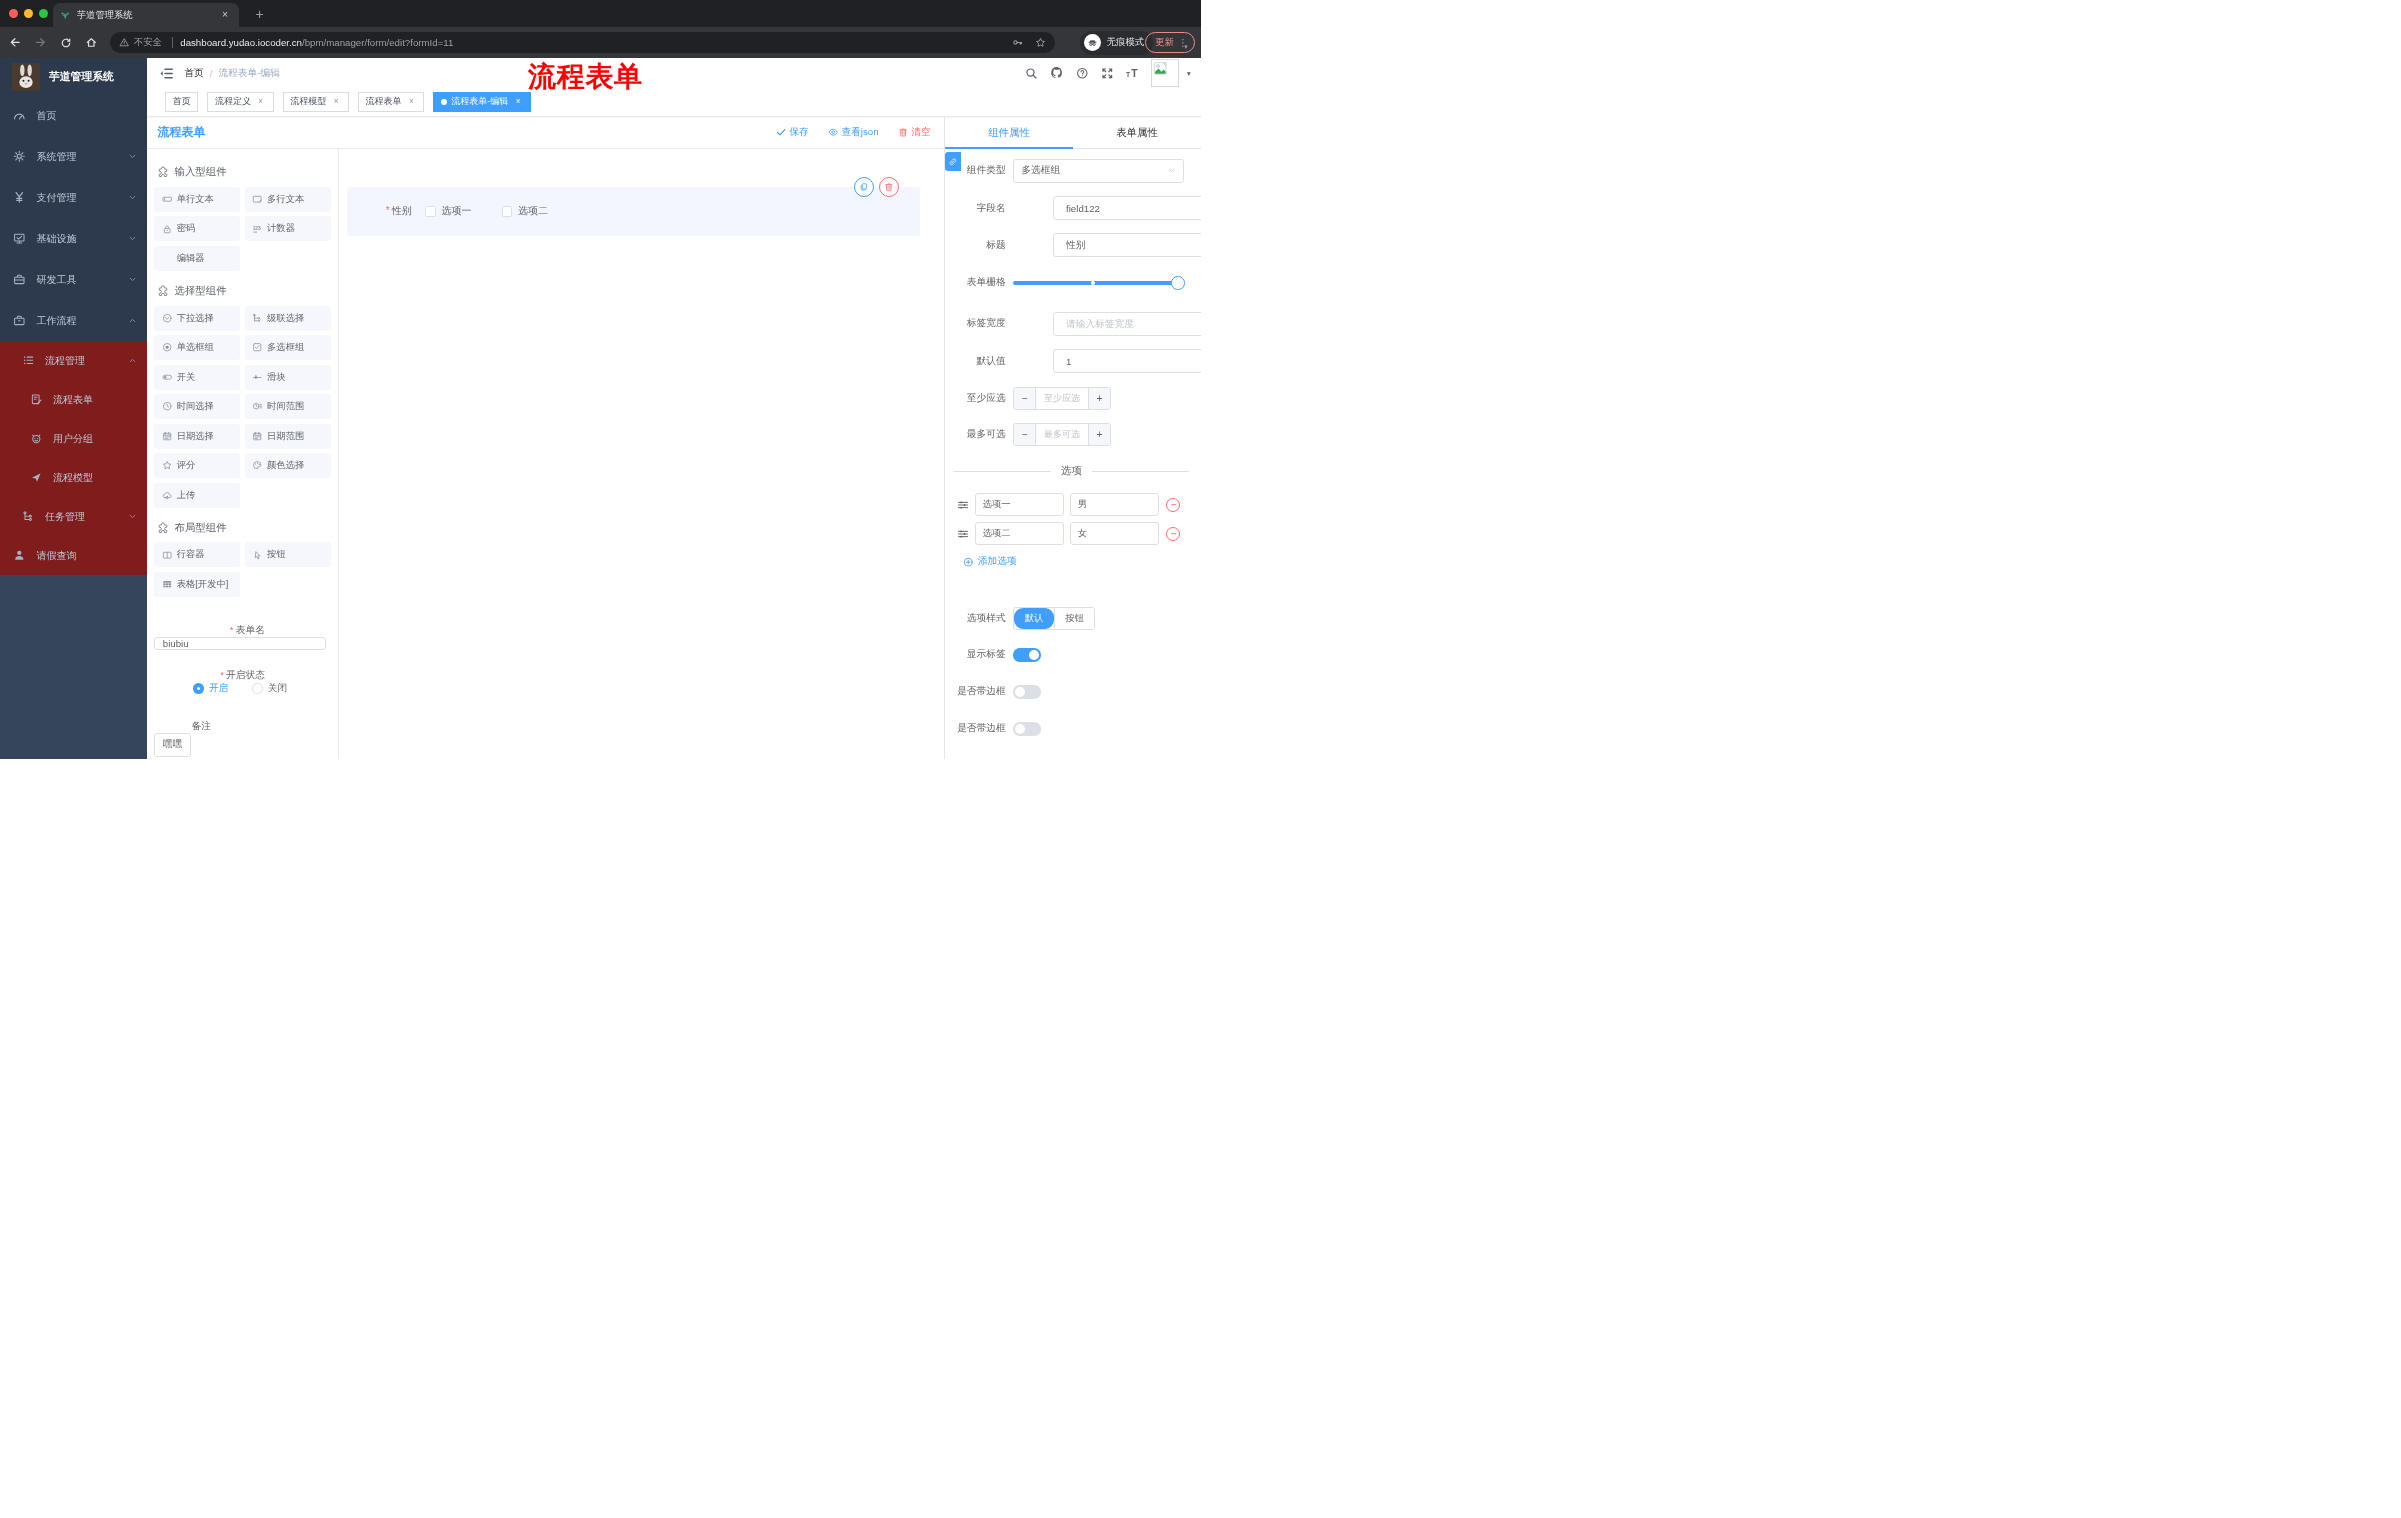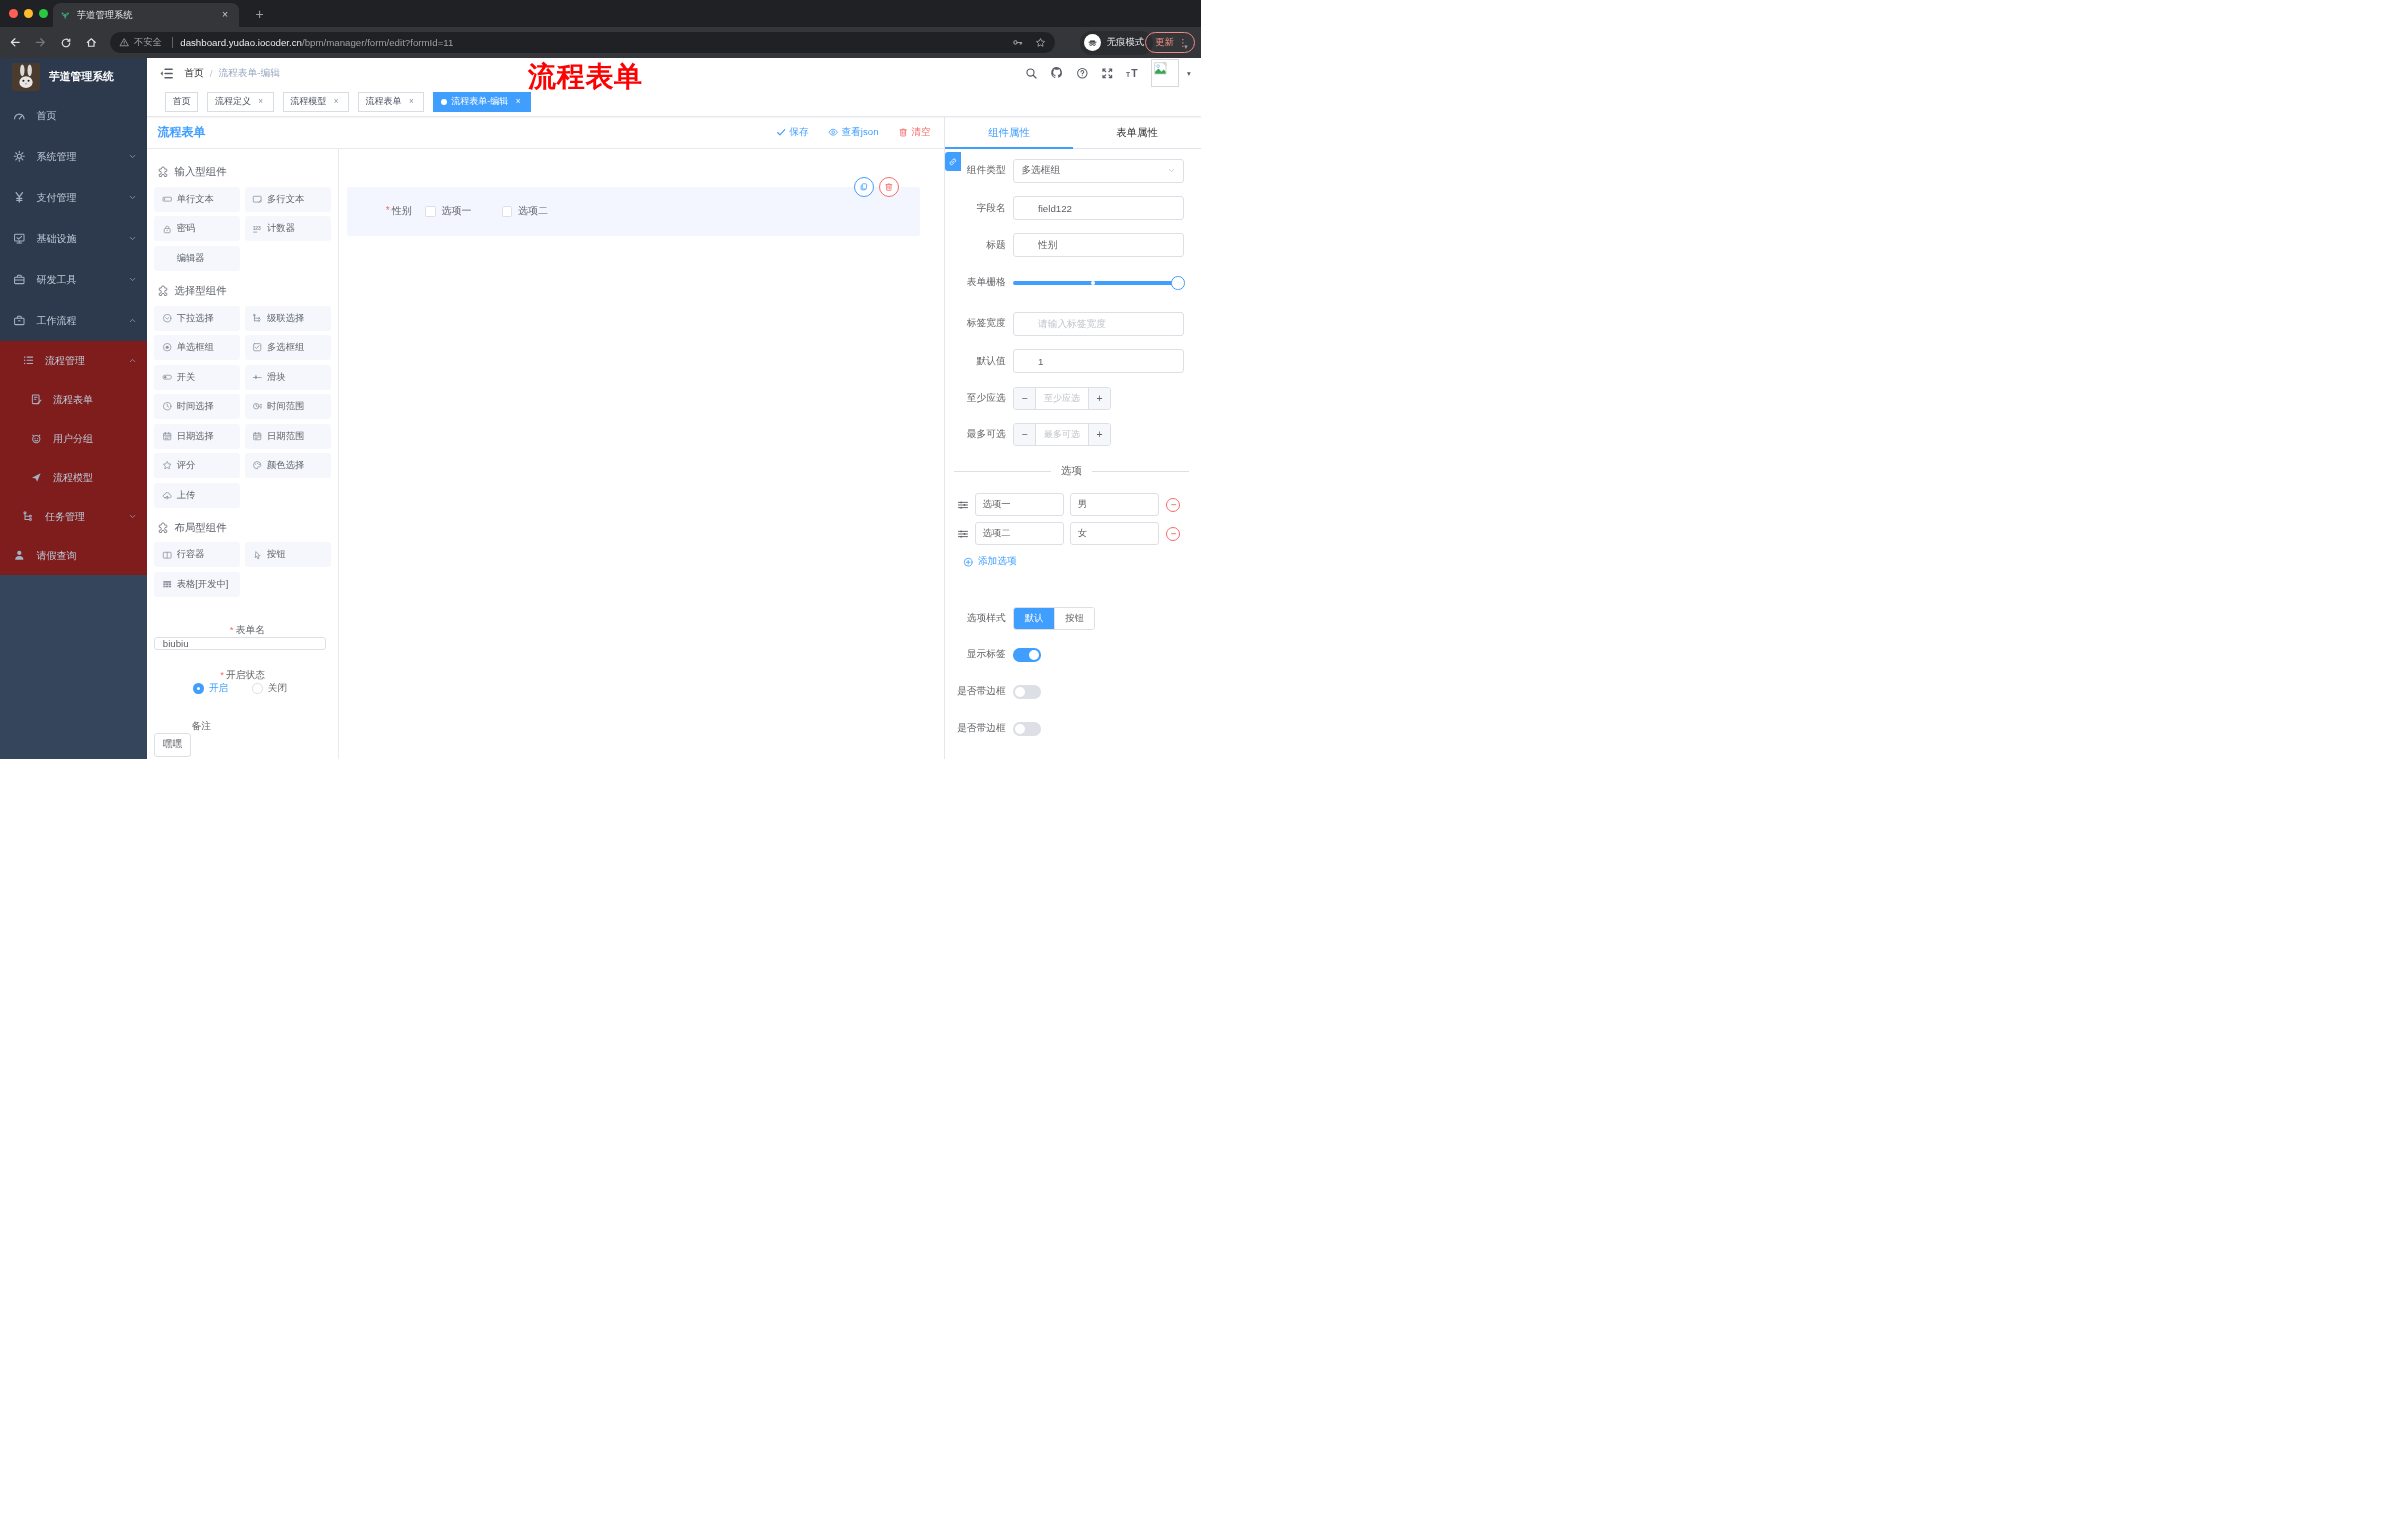--- a/index.html
+++ b/index.html
@@ -155,22 +155,22 @@
     color:#303133; cursor:pointer; position:relative; }
   .ptab.active { color:#409eff; }
   .ptab.active::after { content:""; position:absolute; left:0; right:0; bottom:-0.7px; height:1.5px; background:#409eff; }
   .pbody { padding:9.7px 12px 0 0; }
   .prow { display:flex; align-items:center; margin-bottom:13.4px; }
   .plabel { width:68px; flex:none; text-align:right; padding-right:7.4px; font-size:9.7px; color:#606266; white-space:nowrap; }
   .pctl { width:171px; flex:none; }
   .pselect { height:24px; border:0.7px solid #dcdfe6; border-radius:3px; display:flex; align-items:center;
     padding:0 7.4px; font-size:9.7px; color:#606266; background:#fff; cursor:pointer; }
   .pselect .chev { margin-left:auto; width:9px; height:9px; color:#c0c4cc; }
-  .pinput { width:100%; height:24px; border:0.7px solid #dcdfe6; border-radius:3px; padding:0 24px;
-    font-size:9.7px; color:#606266; outline:none; background:#fff; }
+  .pinput { width:100%; height:24px; border:0.7px solid #dcdfe6; border-radius:3px; padding:0 12px;
+    font-size:9.7px; color:#606266; outline:none; background:#fff;margin-left:40px; }
   .pinput::placeholder, .minput::placeholder { color:#c0c4cc; }
   .slider-track { position:relative; height:4.5px; background:#409eff; border-radius:2.2px; margin-right:6px; }
   .slider-dot { position:absolute; left:47%; top:0; width:4.5px; height:4.5px; background:#fff; border-radius:50%; }
   .slider-handle { position:absolute; right:-6.7px; top:-4.5px; width:13.4px; height:13.4px; background:#fff;
     border:1.9px solid #409eff; border-radius:50%; cursor:pointer; }
   .stepper { width:98px; height:23px; border:0.7px solid #dcdfe6; border-radius:3px; display:flex; overflow:hidden; }
   .st-btn { width:22px; background:#f5f7fa; color:#5f6368; font-size:10.4px; display:flex; align-items:center;
     justify-content:center; cursor:pointer; flex:none; }
   .st-btn.minus { border-right:0.7px solid #dcdfe6; }
   .st-btn.plus { border-left:0.7px solid #dcdfe6; }
@@ -184,21 +184,21 @@
     font-size:9.3px; color:#606266; outline:none; }
   .opt-input + .opt-input { margin-left:6px; }
   .minus-btn { width:14px; height:14px; border:1.1px solid #f56c6c; color:#f56c6c; border-radius:50%;
     margin-left:7.4px; display:flex; align-items:center; justify-content:center; cursor:pointer; flex:none; }
   .minus-btn svg { width:7.4px; height:7.4px; }
   .add-opt { display:flex; align-items:center; gap:4.5px; color:#409eff; font-size:9.7px; margin:10.4px 0 0 18px; cursor:pointer; }
   .add-opt svg { width:10.4px; height:10.4px; }
   .style-row { margin-top:39px; }
   .seg { display:flex; height:23px; border:0.7px solid #dcdfe6; border-radius:3px; overflow:hidden; width:82px; }
   .seg span { width:41px; display:flex; align-items:center; justify-content:center; font-size:9.3px; cursor:pointer; }
-  .seg .on { background:#409eff; color:#fff; }
+  .seg .on { background:#409eff; color:#fff;border-radius:9px; }
   .seg .off { background:#fff; color:#606266; border-left:0.7px solid #dcdfe6; }
   .swrow { margin-bottom:15px; height:22px; }
   .sw { width:27.5px; height:13.4px; border-radius:6.7px; position:relative; cursor:pointer; }
   .sw.on { background:#409eff; }
   .sw.off { background:#dcdfe6; }
   .sw::after { content:""; position:absolute; top:1.5px; width:10.4px; height:10.4px; background:#fff; border-radius:50%; }
   .sw.on::after { right:1.5px; }
   .sw.off::after { left:1.5px; }
 </style>
 </head>

